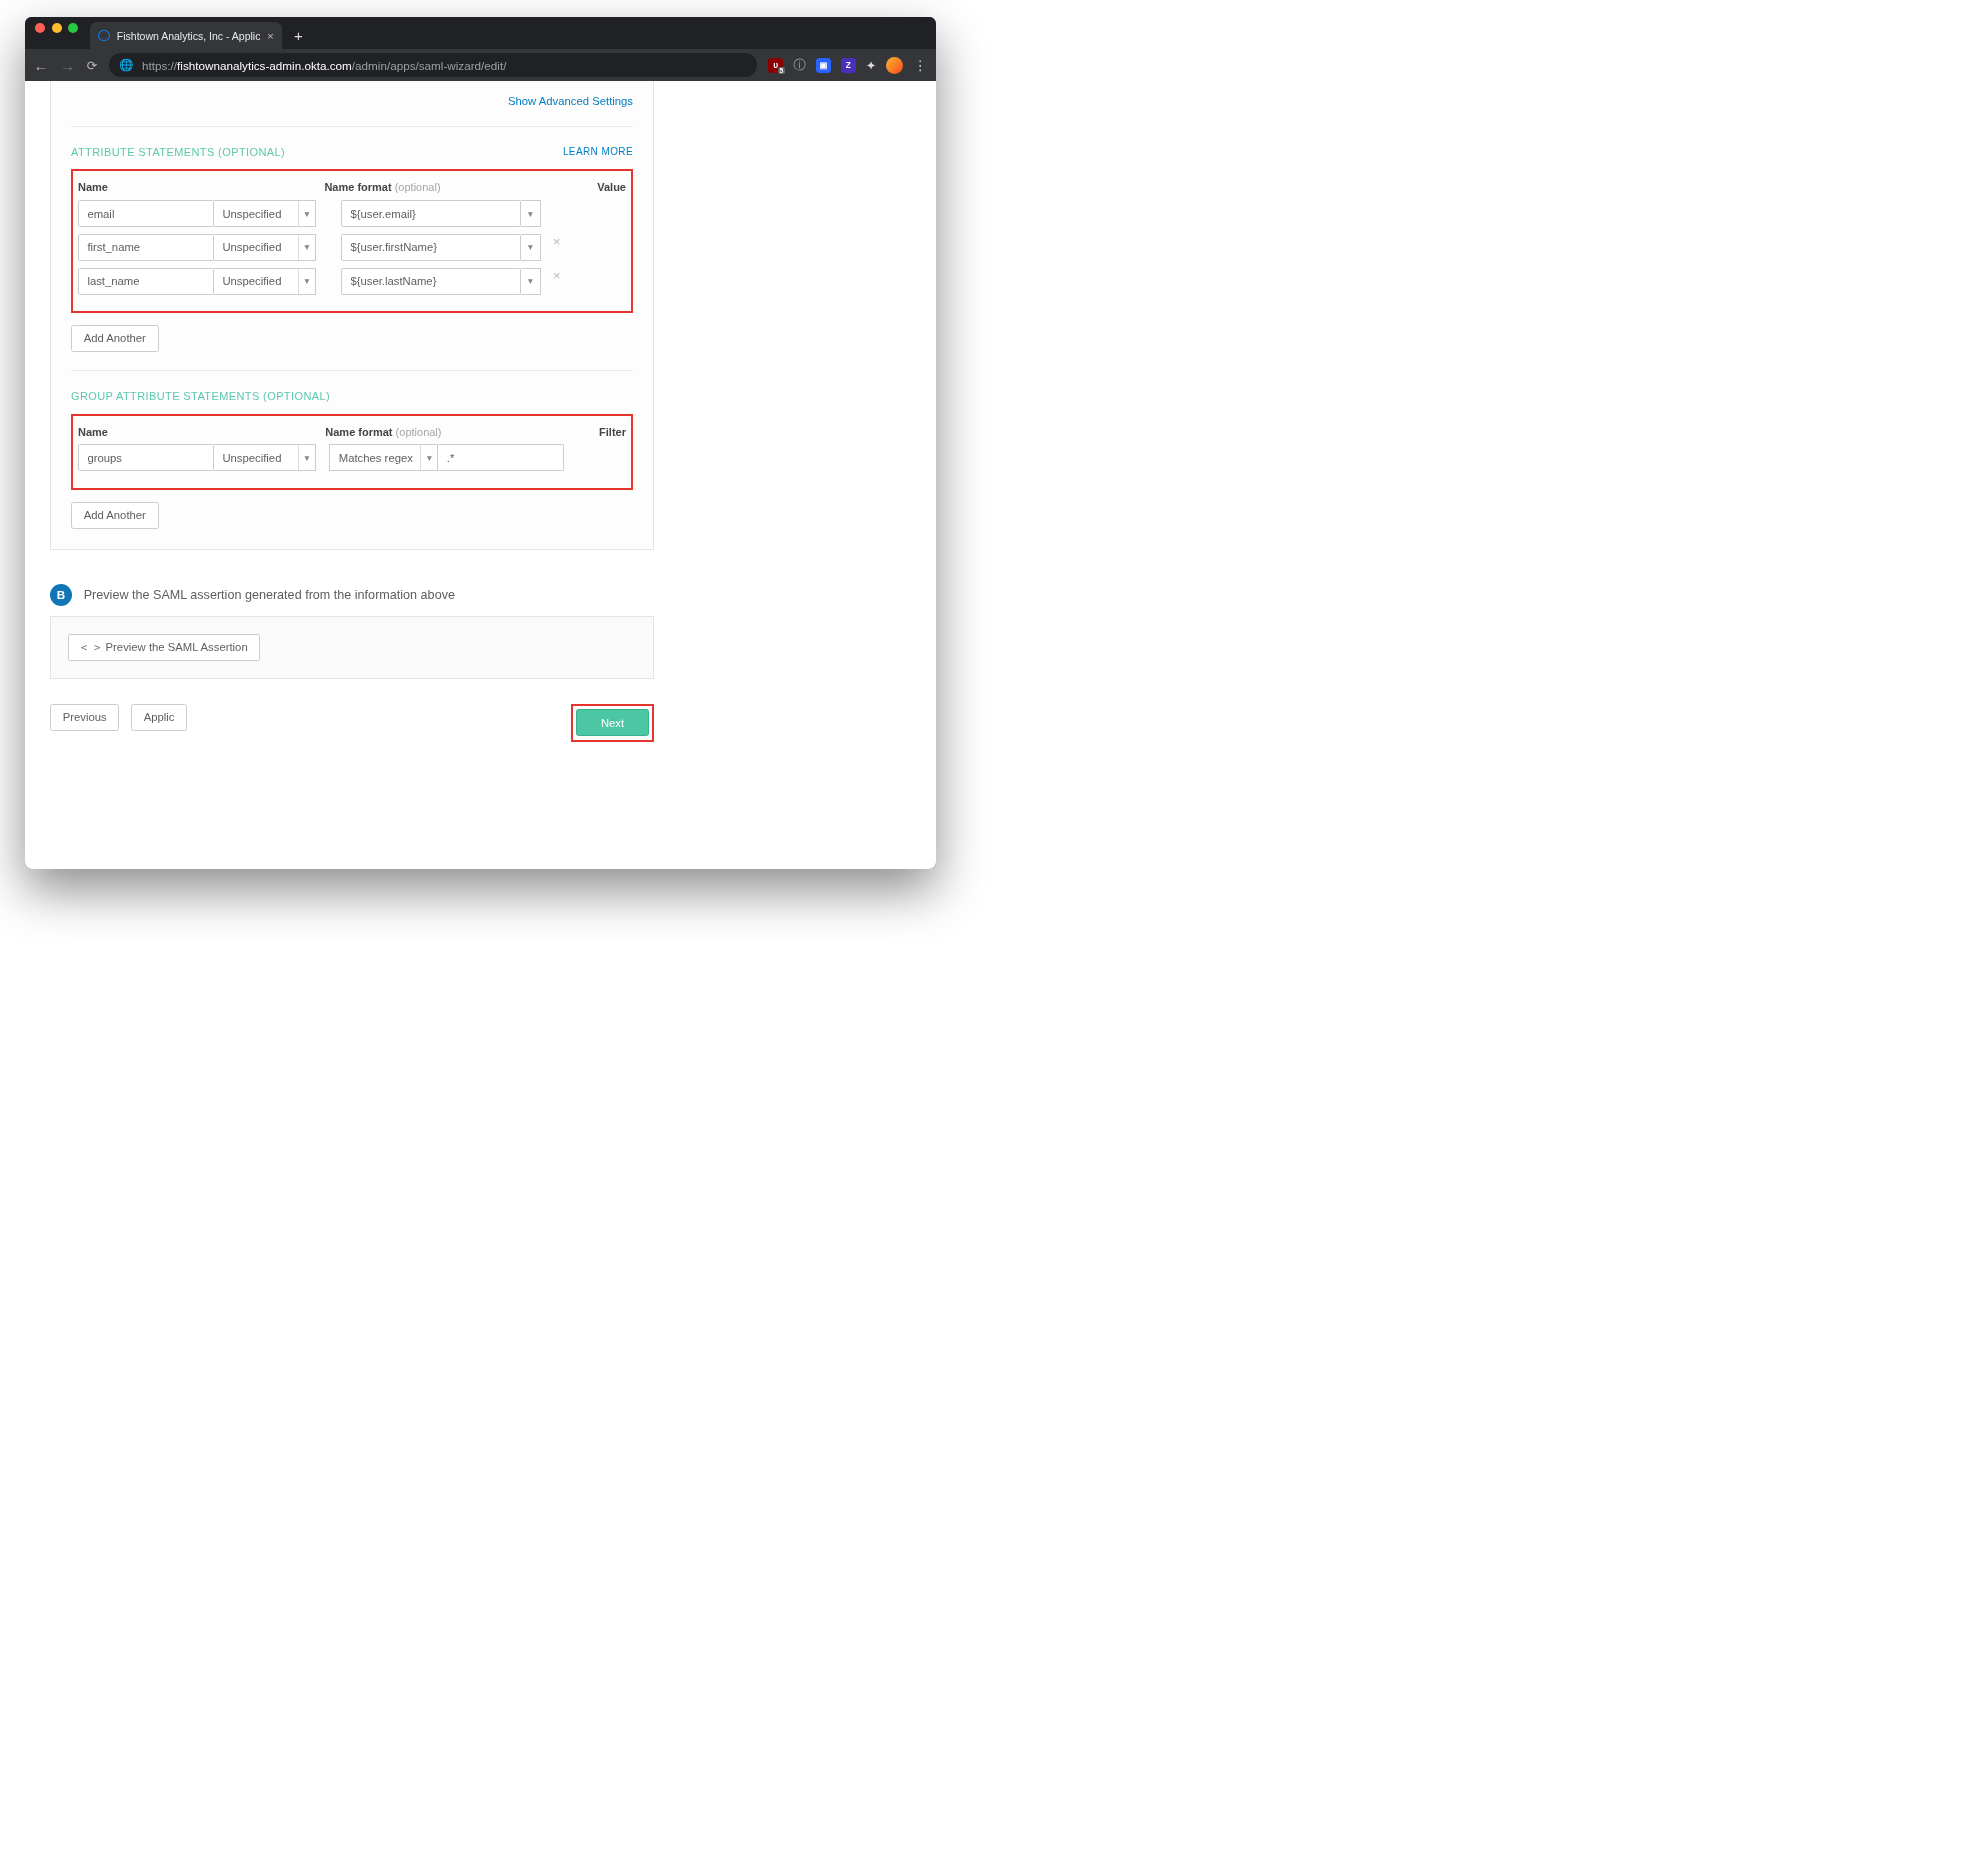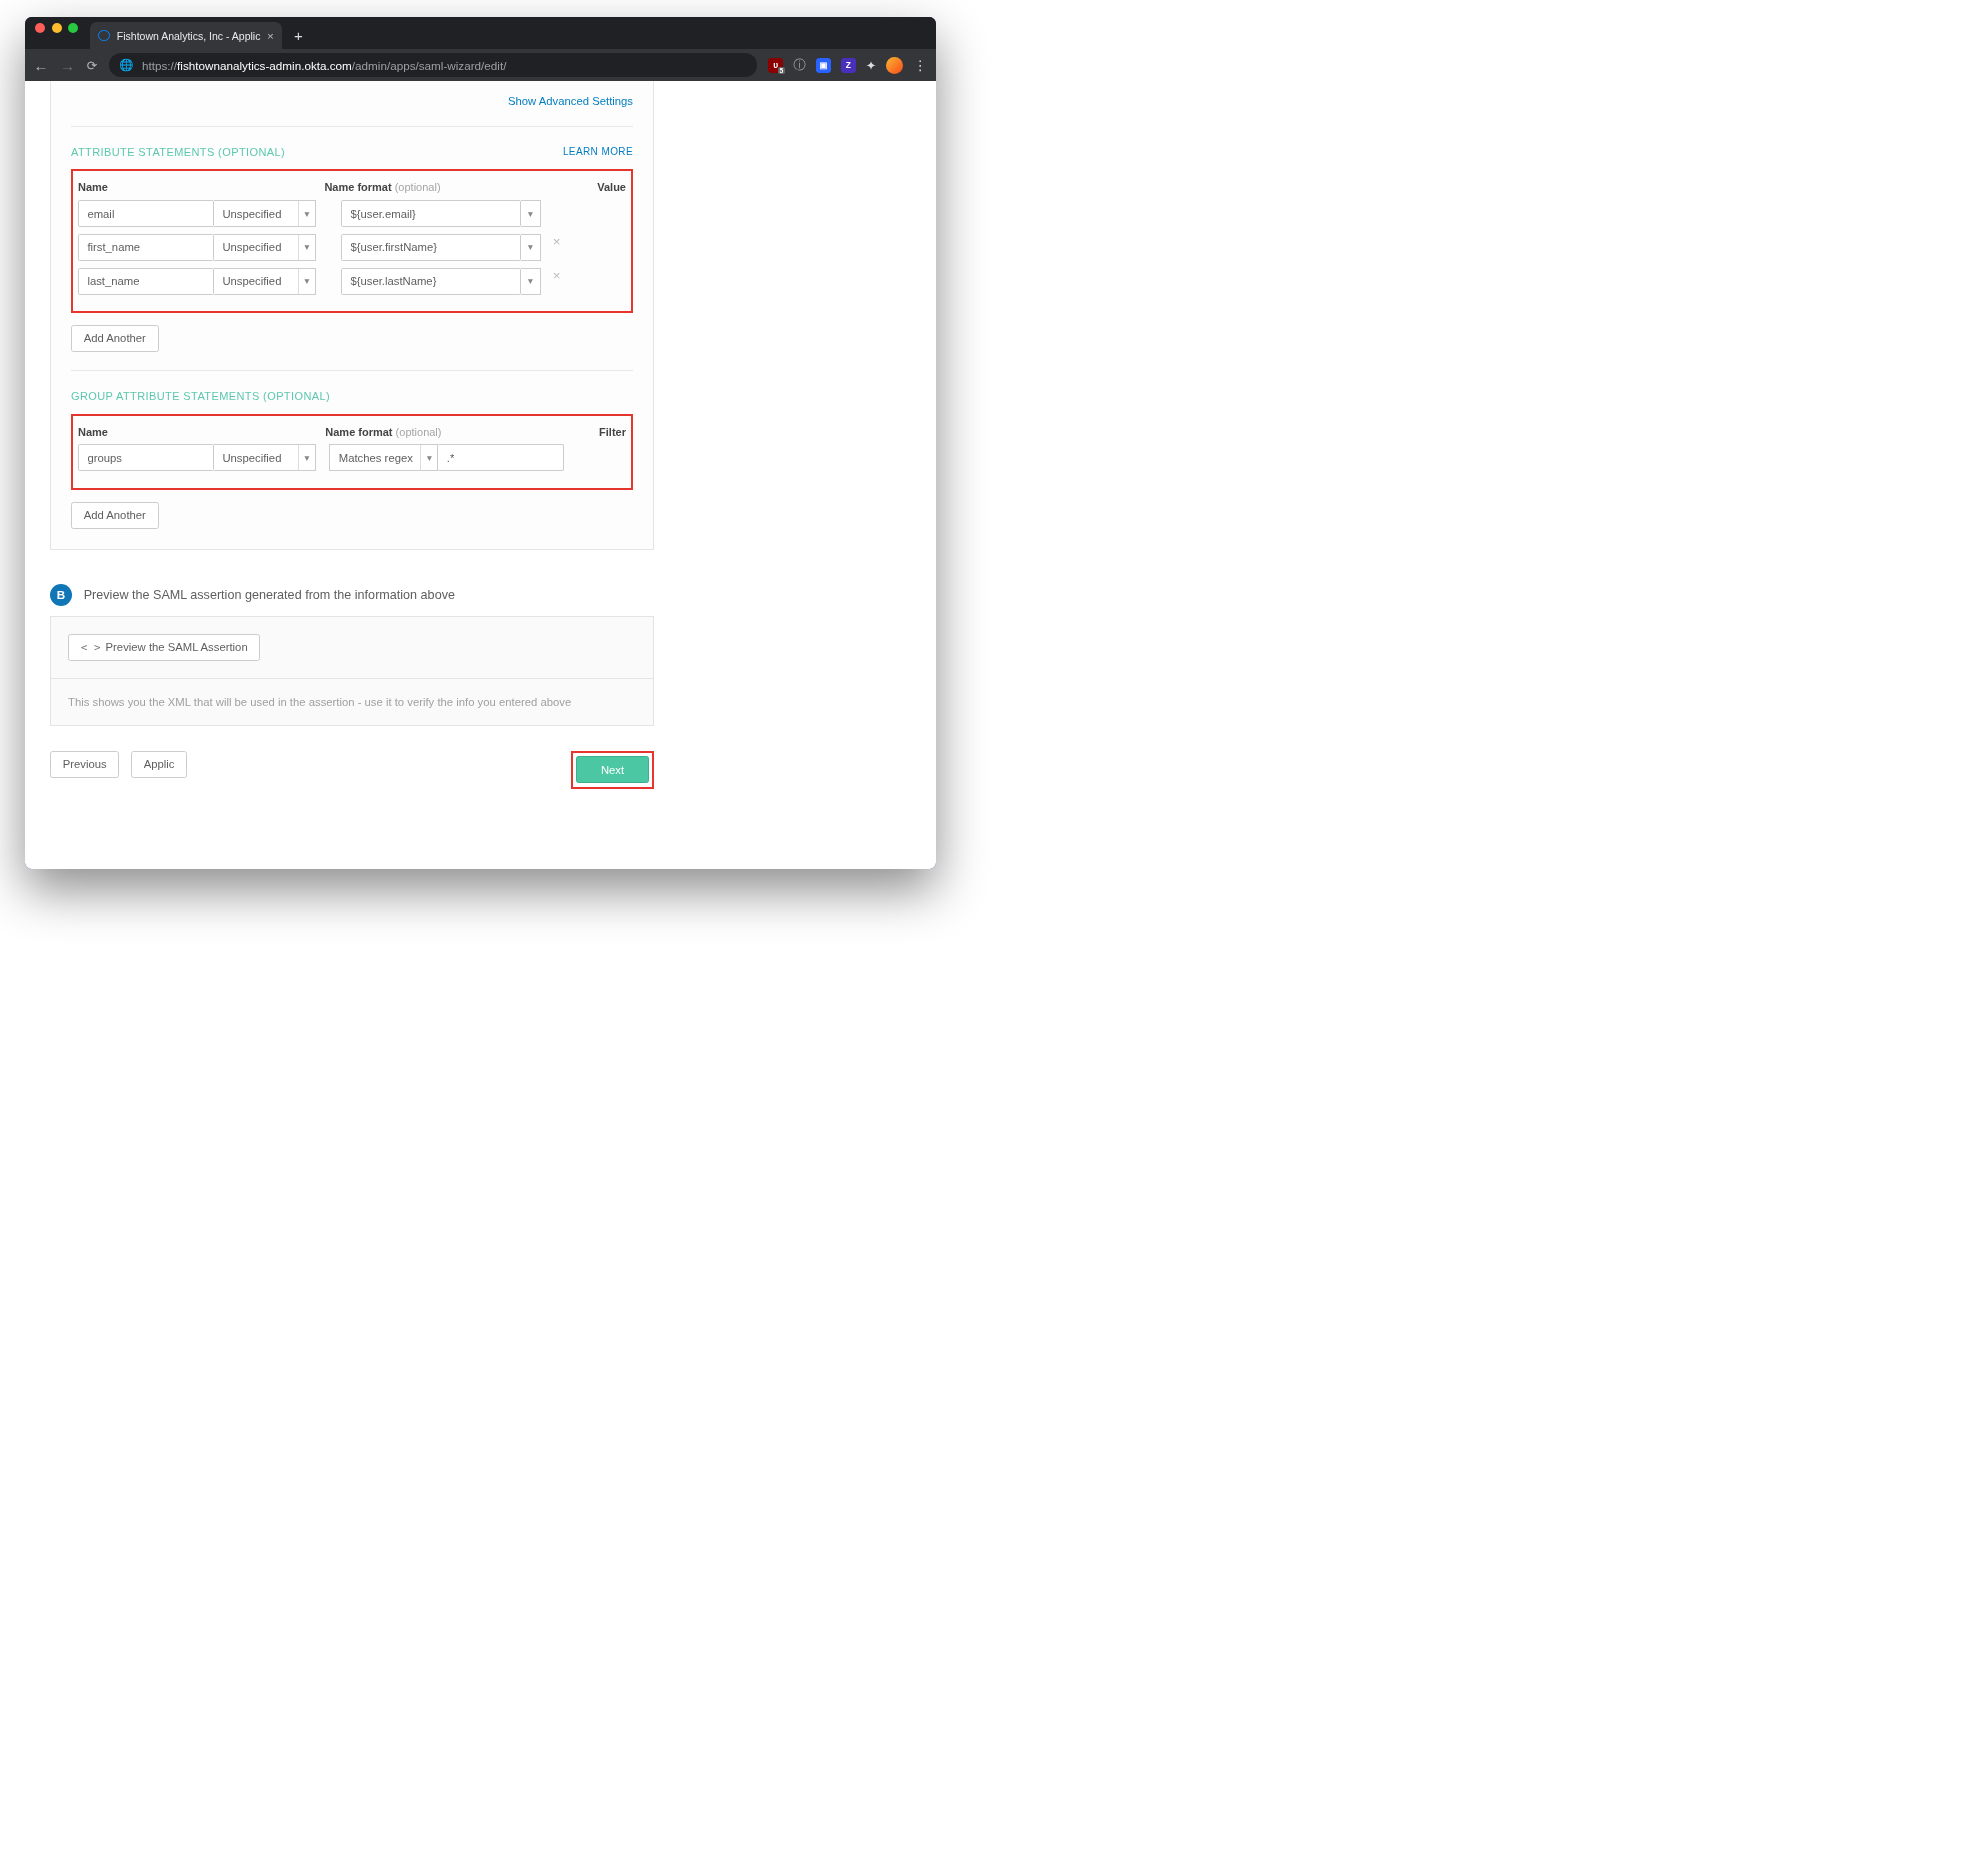--- a/index.html
+++ b/index.html
@@ -384,21 +384,20 @@
         <div class="circle-b">B</div>
         <div class="section-b-text">Preview the SAML assertion generated from the information above</div>
       </div>
       <div class="preview-panel">
         <div class="preview-top">
           <button class="btn">
             <span class="code-icon">&lt;&nbsp;&gt;</span>
             <span>Preview the SAML Assertion</span>
           </button>
         </div>
-        <div class="preview-hint">This shows you the XML that will be used in the assertion - use it to verify the info you entered above</div>
       </div>
 
       <div class="footer-btns">
         <button class="btn">Previous</button>
         <button class="btn">Applic</button>
         <div class="spacer"></div>
         <div class="next-wrap">
           <button class="btn-next">Next</button>
         </div>
       </div>

